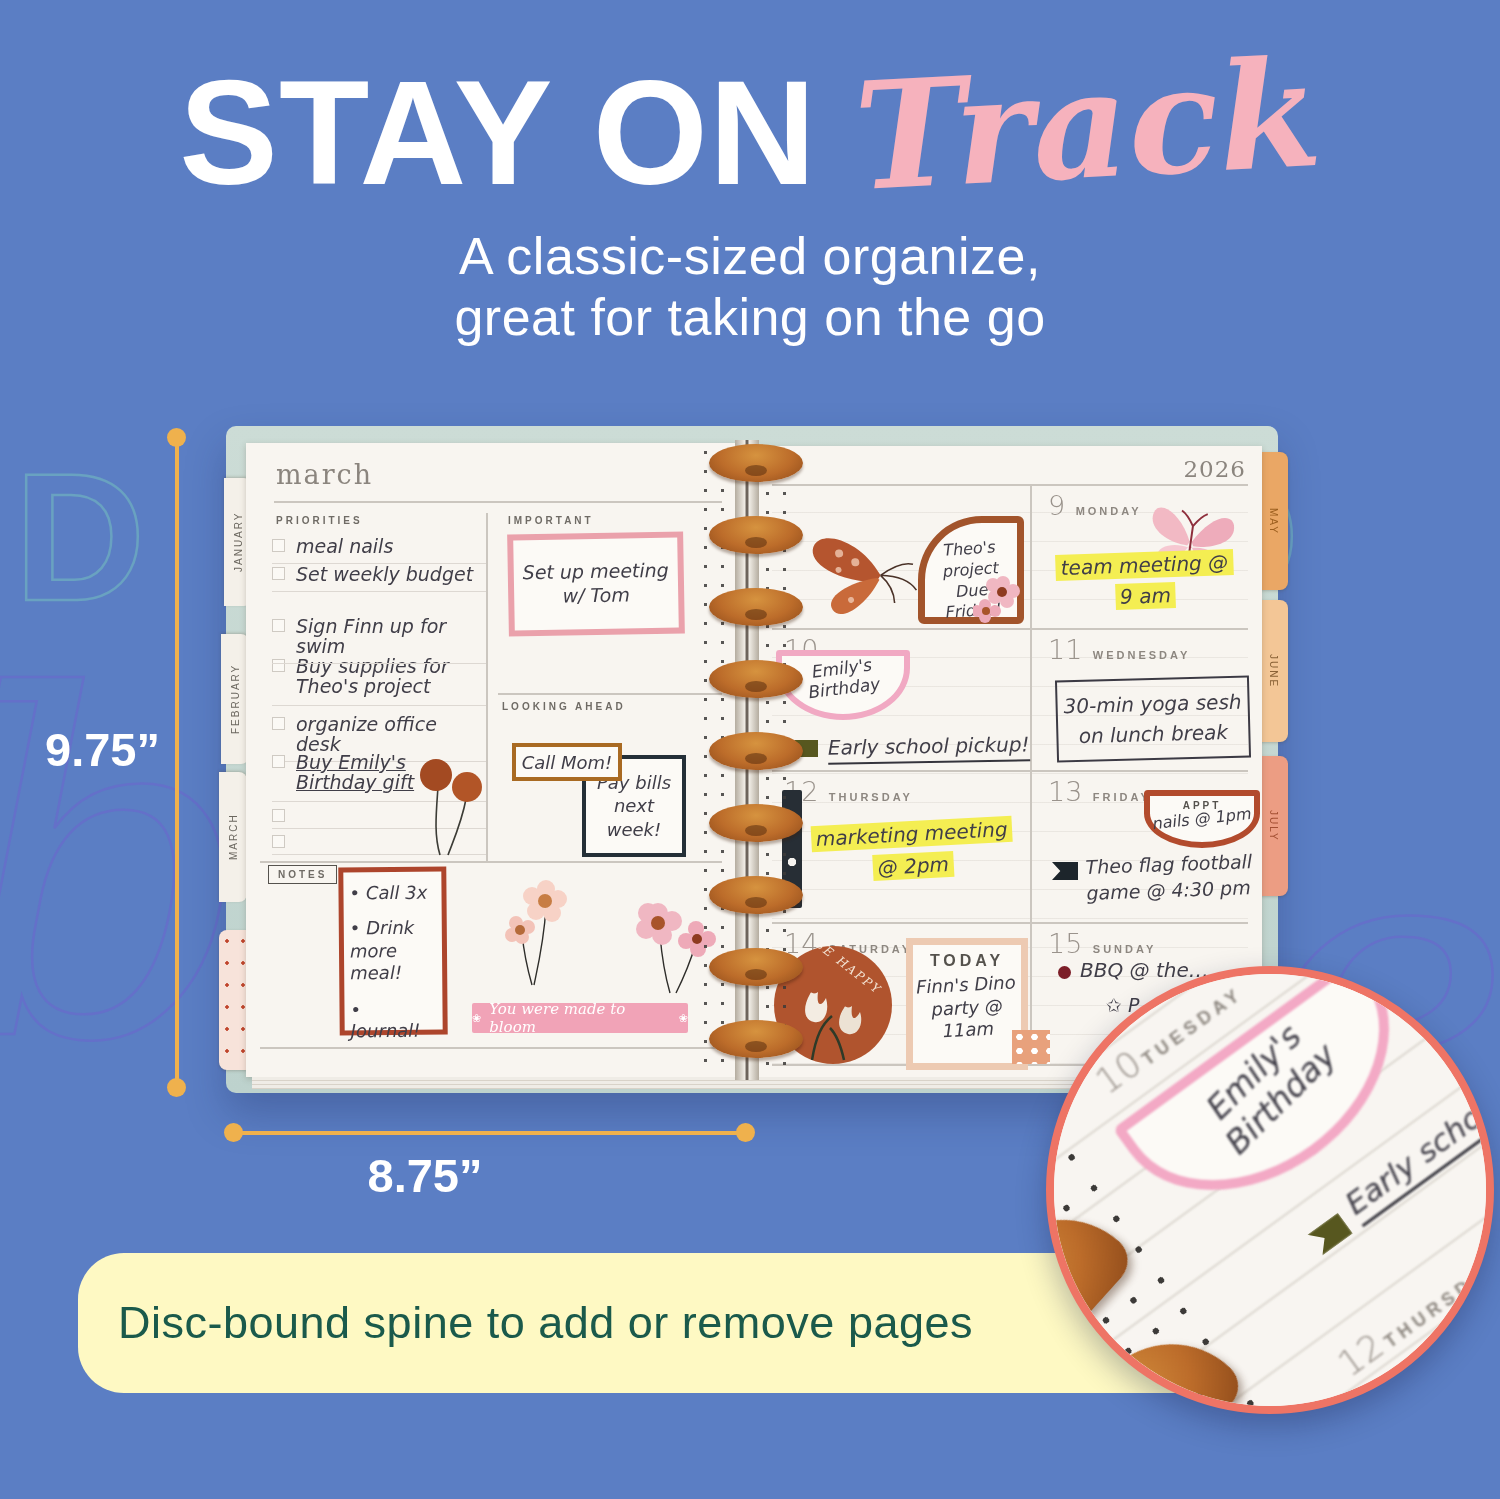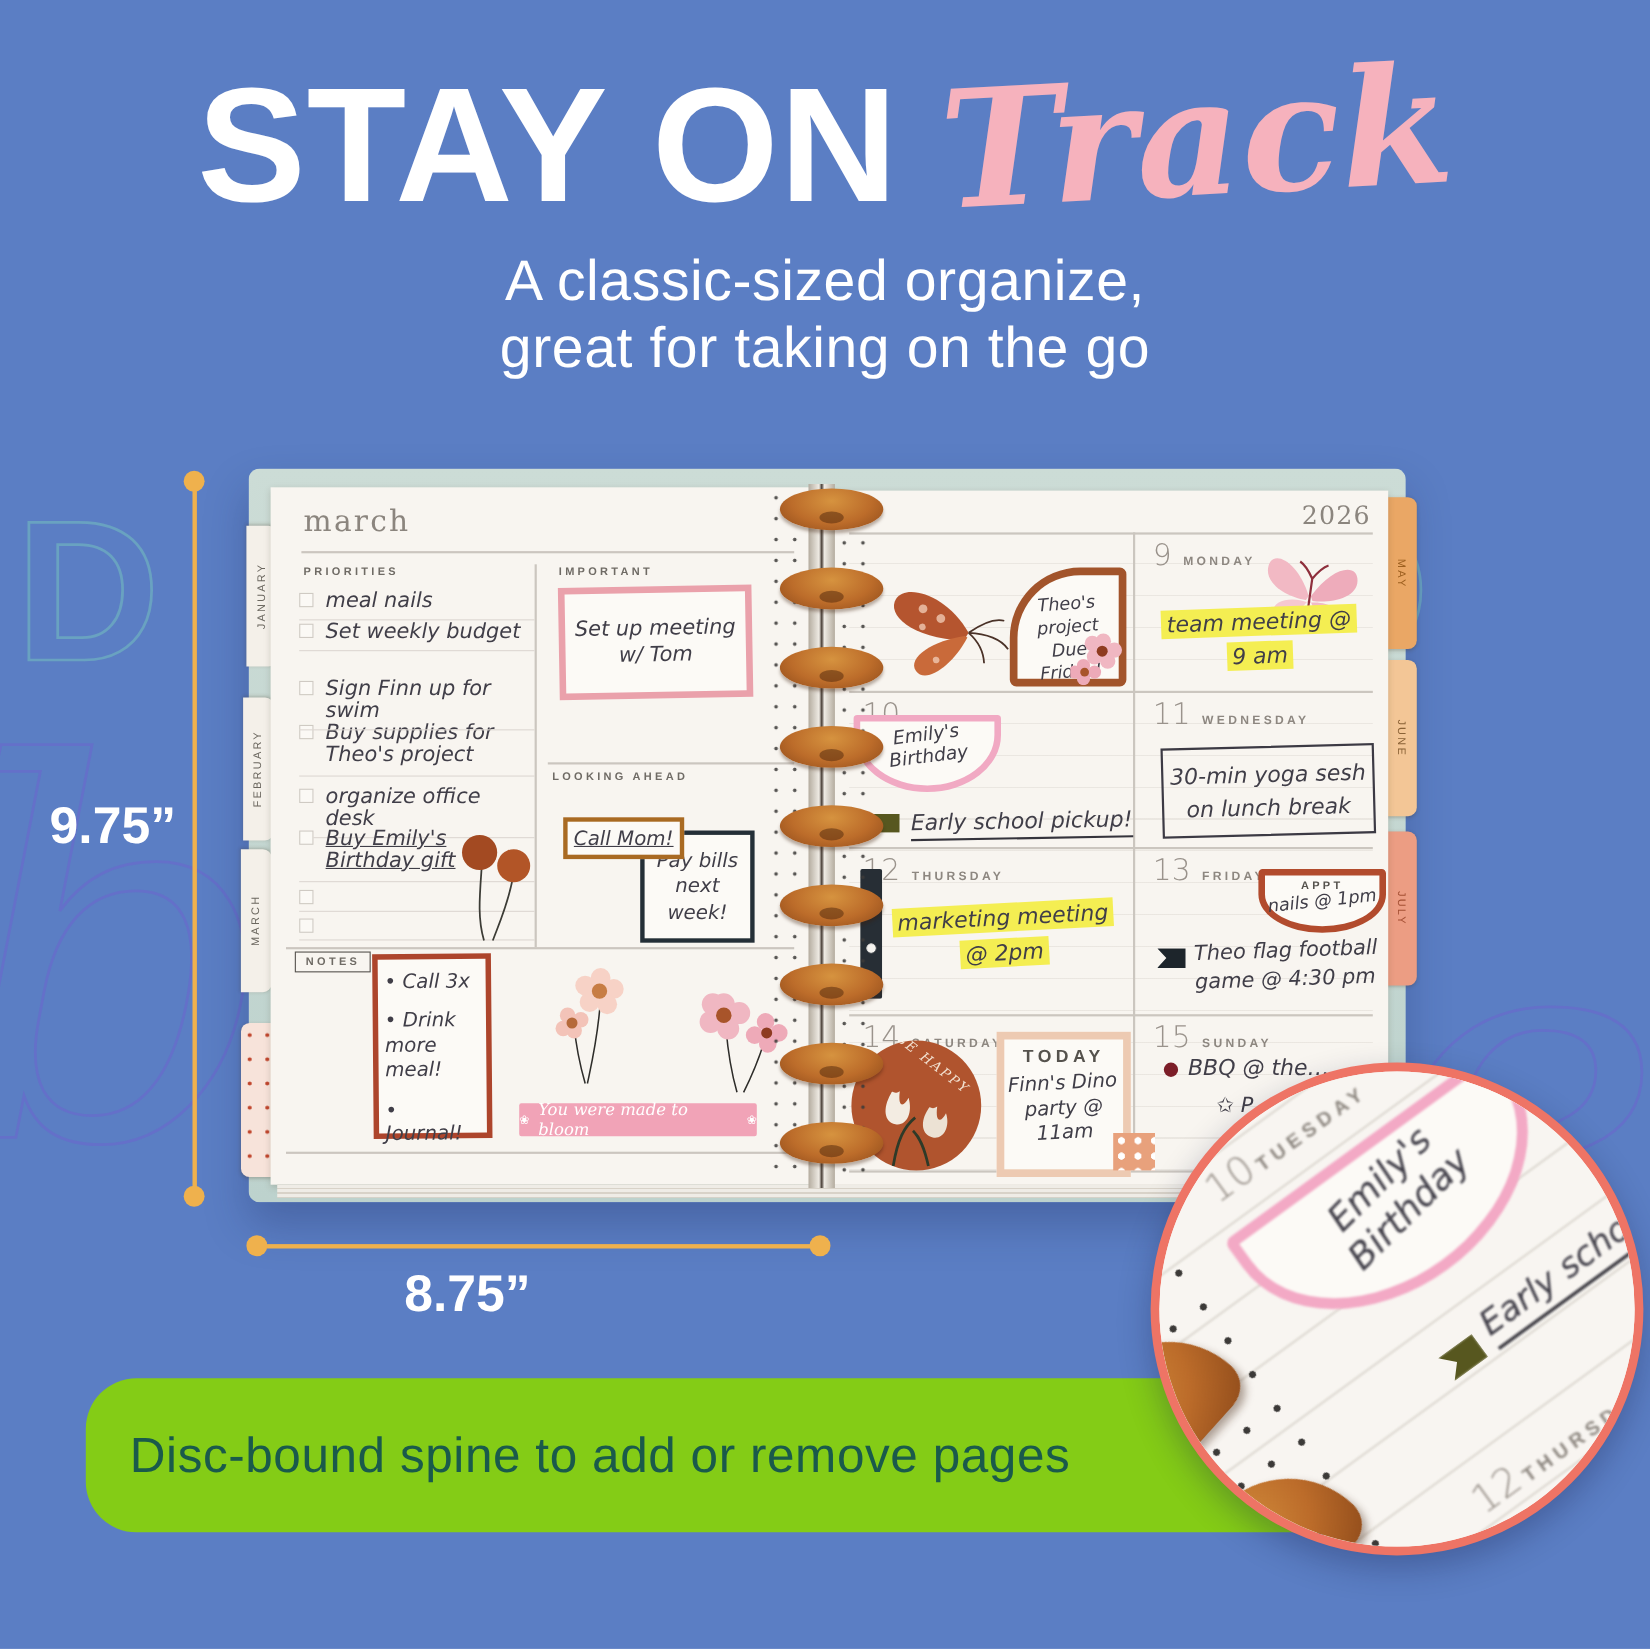--- a/index.html
+++ b/index.html
@@ -67,21 +67,21 @@
   .pitem { border-bottom:1px solid #ddd8d2; font-size:19px; line-height:1.05; }
   .hl { background:#f4ee52; padding:1px 5px; box-decoration-break:clone; -webkit-box-decoration-break:clone; }
 
   
   .dimline { background:#efb14d; z-index:8; }
   .dimdot { width:19px; height:19px; border-radius:50%; background:#efb14d; z-index:8; }
   .dimlabel { color:#ffffff; font-size:47px; font-weight:700; z-index:8; }
 
   
   .banner { left:78px; top:1253px; width:1172px; height:140px; border-radius:46px;
-            background:#84cc16; z-index:10; display:flex; align-items:center; }
+            background:#fef9c3; z-index:10; display:flex; align-items:center; }
   .banner-text { color:#1a5a4b; font-size:45px; font-weight:500; padding-left:40px; letter-spacing:0.5px; }
 
   
   .inset { left:1046px; top:966px; width:448px; height:448px; border-radius:50%;
            border:8px solid #ee7465; overflow:hidden; background:#f8f5f1; z-index:50;
            box-shadow:0 12px 30px rgba(20,30,70,.3); }
   .inset-rot { position:absolute; left:-220px; top:-170px; width:900px; height:900px;
                transform:rotate(-36deg); background:#f8f5f1; }
   .inset-page { position:absolute; inset:0;
                 background:repeating-linear-gradient(180deg, transparent 0 58px, #dcd7d0 58px 60px);
@@ -167,21 +167,21 @@
         <span>Set up meeting w/ Tom</span>
       </div>
 
     <div class="abs seclabel" style="left:256px; top:258px;">LOOKING AHEAD</div>
     <div class="abs hand" style="left:336px; top:312px; width:104px; height:102px; border:4px solid #242f37; background:#fcfaf6;
                 display:flex; align-items:center; justify-content:center; text-align:center;
                 font-size:18px; line-height:1.3; z-index:1;">
         <span>Pay bills next week!</span>
       </div>
     <div class="abs hand" style="left:266px; top:300px; width:110px; height:38px; border:4px solid #a96a22; background:#fcfaf6;
-                display:flex; align-items:center; justify-content:center; font-size:18px; z-index:2;text-decoration:underline;">
+                display:flex; align-items:center; justify-content:center; font-size:18px; z-index:2;">
         <span>Call Mom!</span>
       </div>
 
     <div class="abs seclabel" style="left:22px; top:422px; border:1.5px solid #55524d; padding:3px 9px;">NOTES</div>
     <div class="abs" style="left:93px; top:424px; width:108px; height:168px; border:5px solid #ad452c; background:#fcfaf6;
                 padding:10px 6px; transform:rotate(-0.5deg);">
       <div class="hand" style="font-size:18px;">• <span>Call 3x</span></div>
       <div class="hand" style="font-size:18px; margin-top:14px; line-height:1.25;">• <span>Drink more meal!</span></div>
       <div class="hand" style="font-size:18px; margin-top:14px;">• <span>Journal!</span></div>
     </div>

